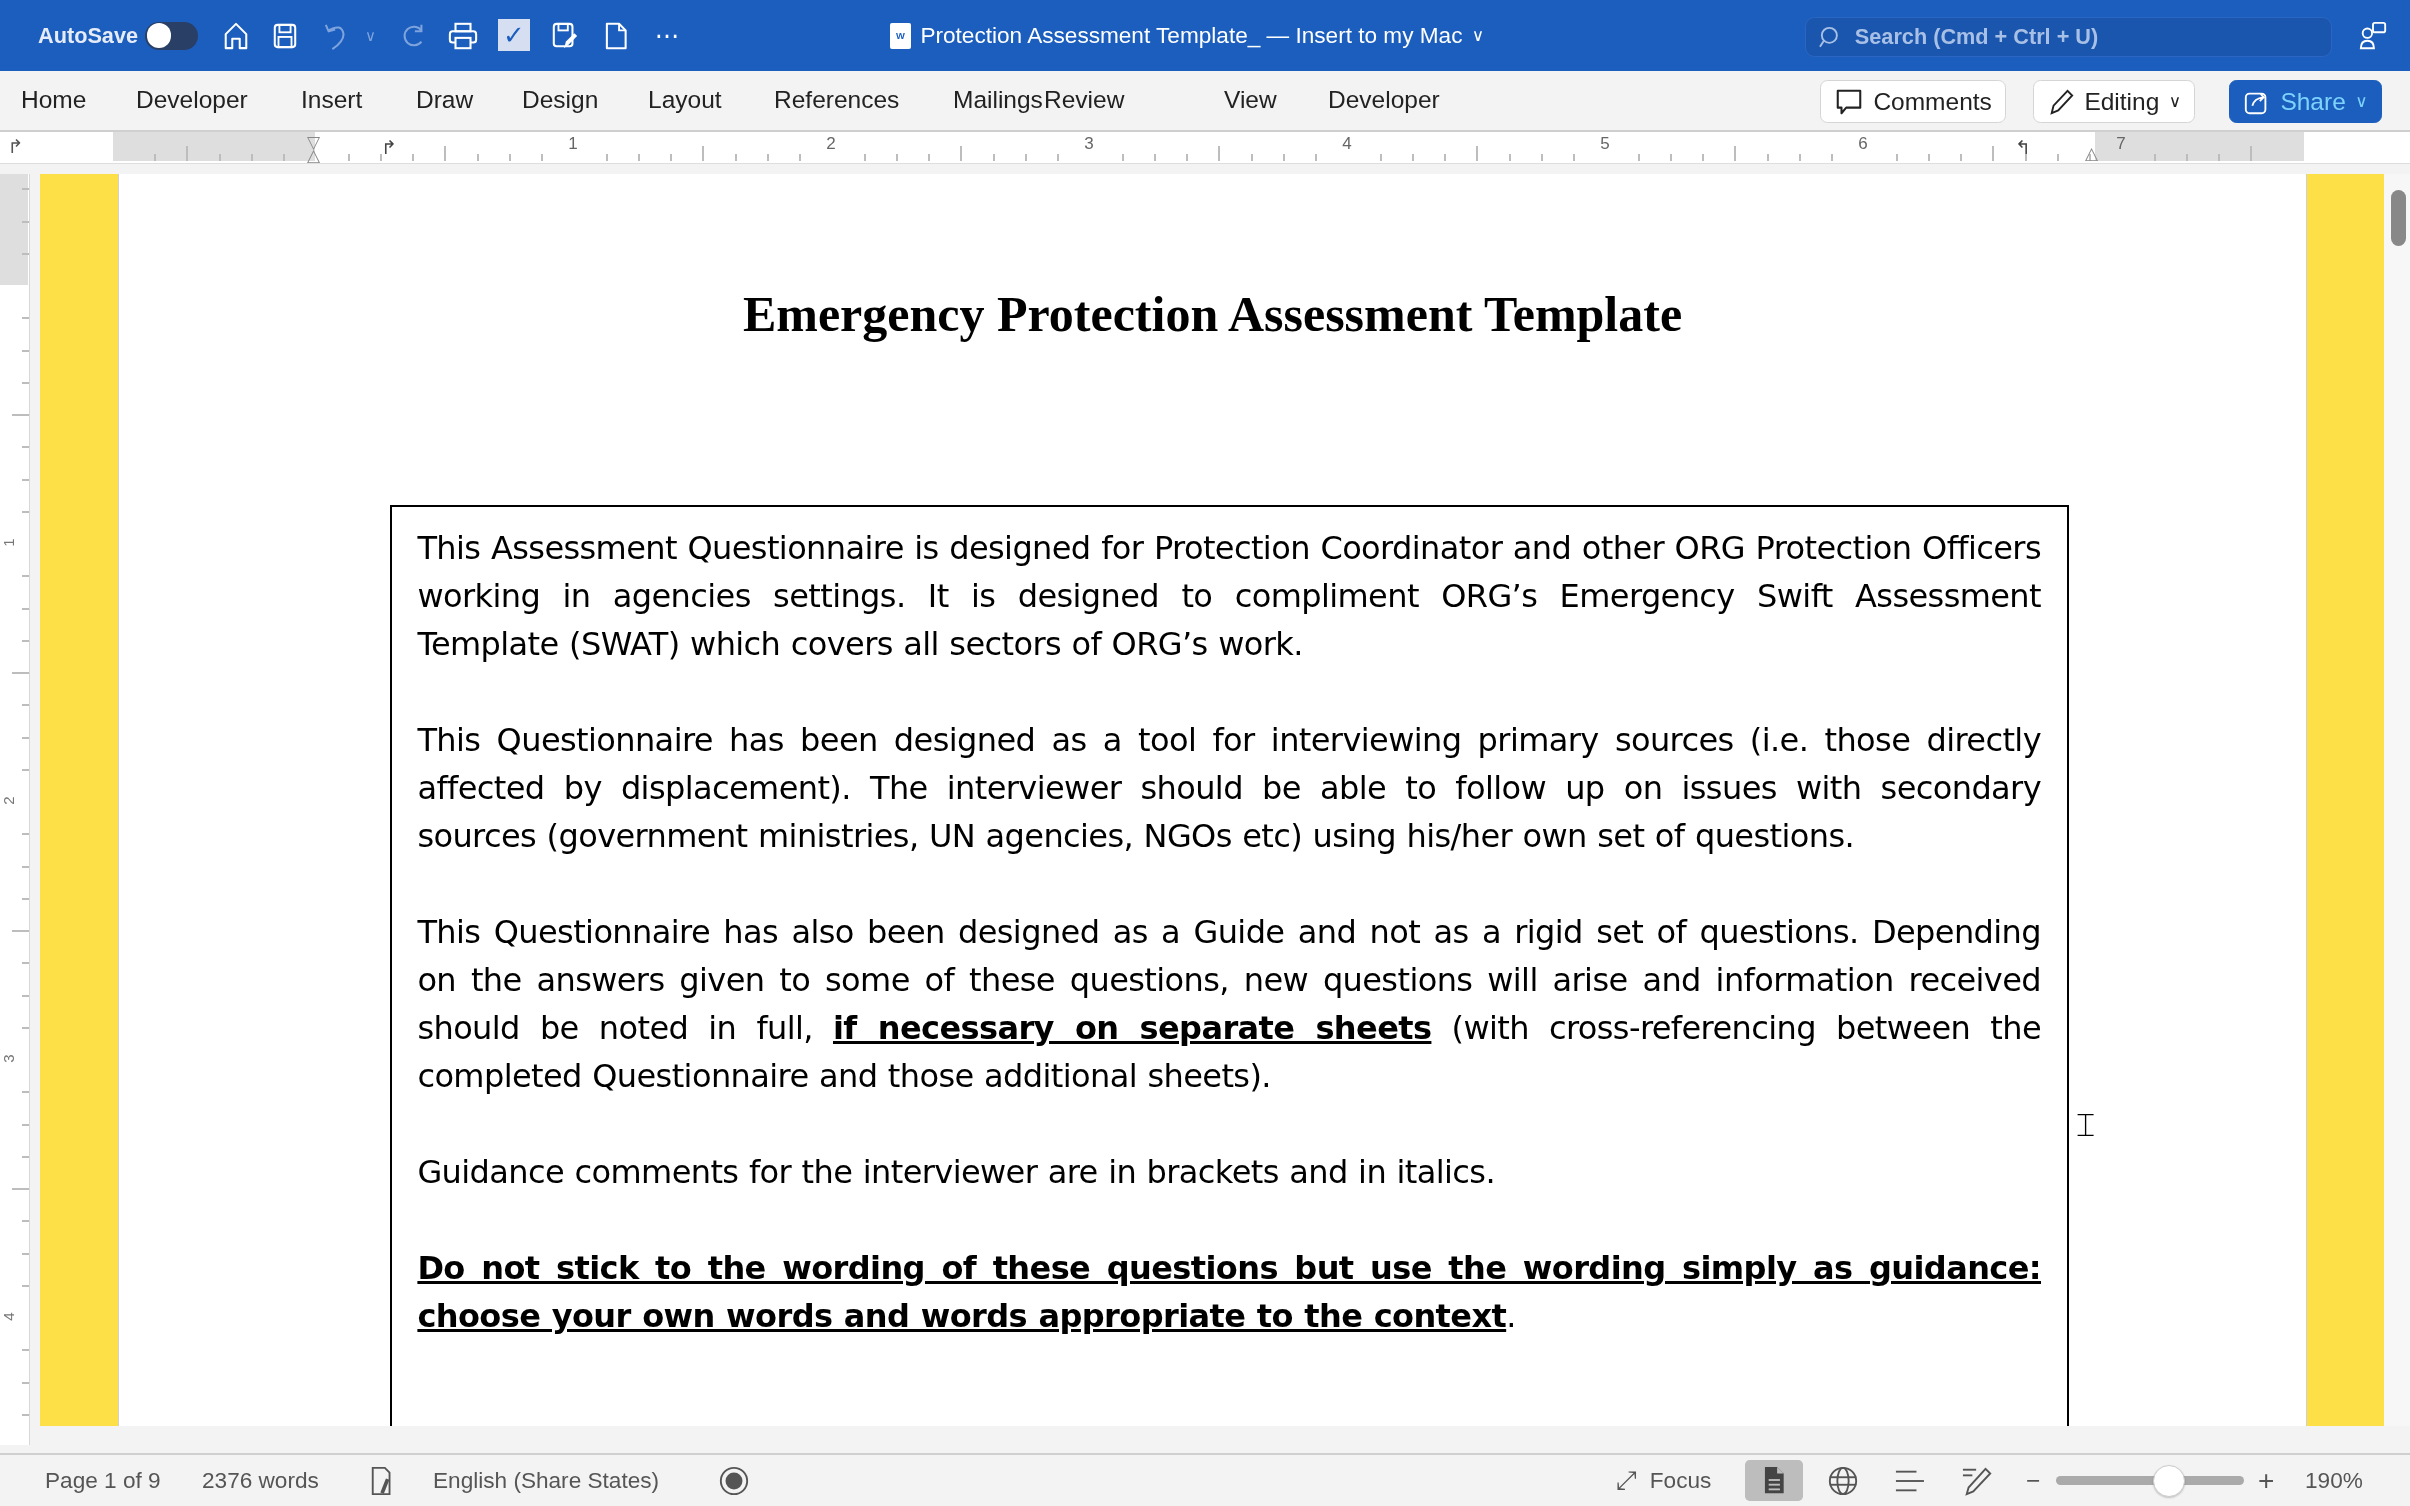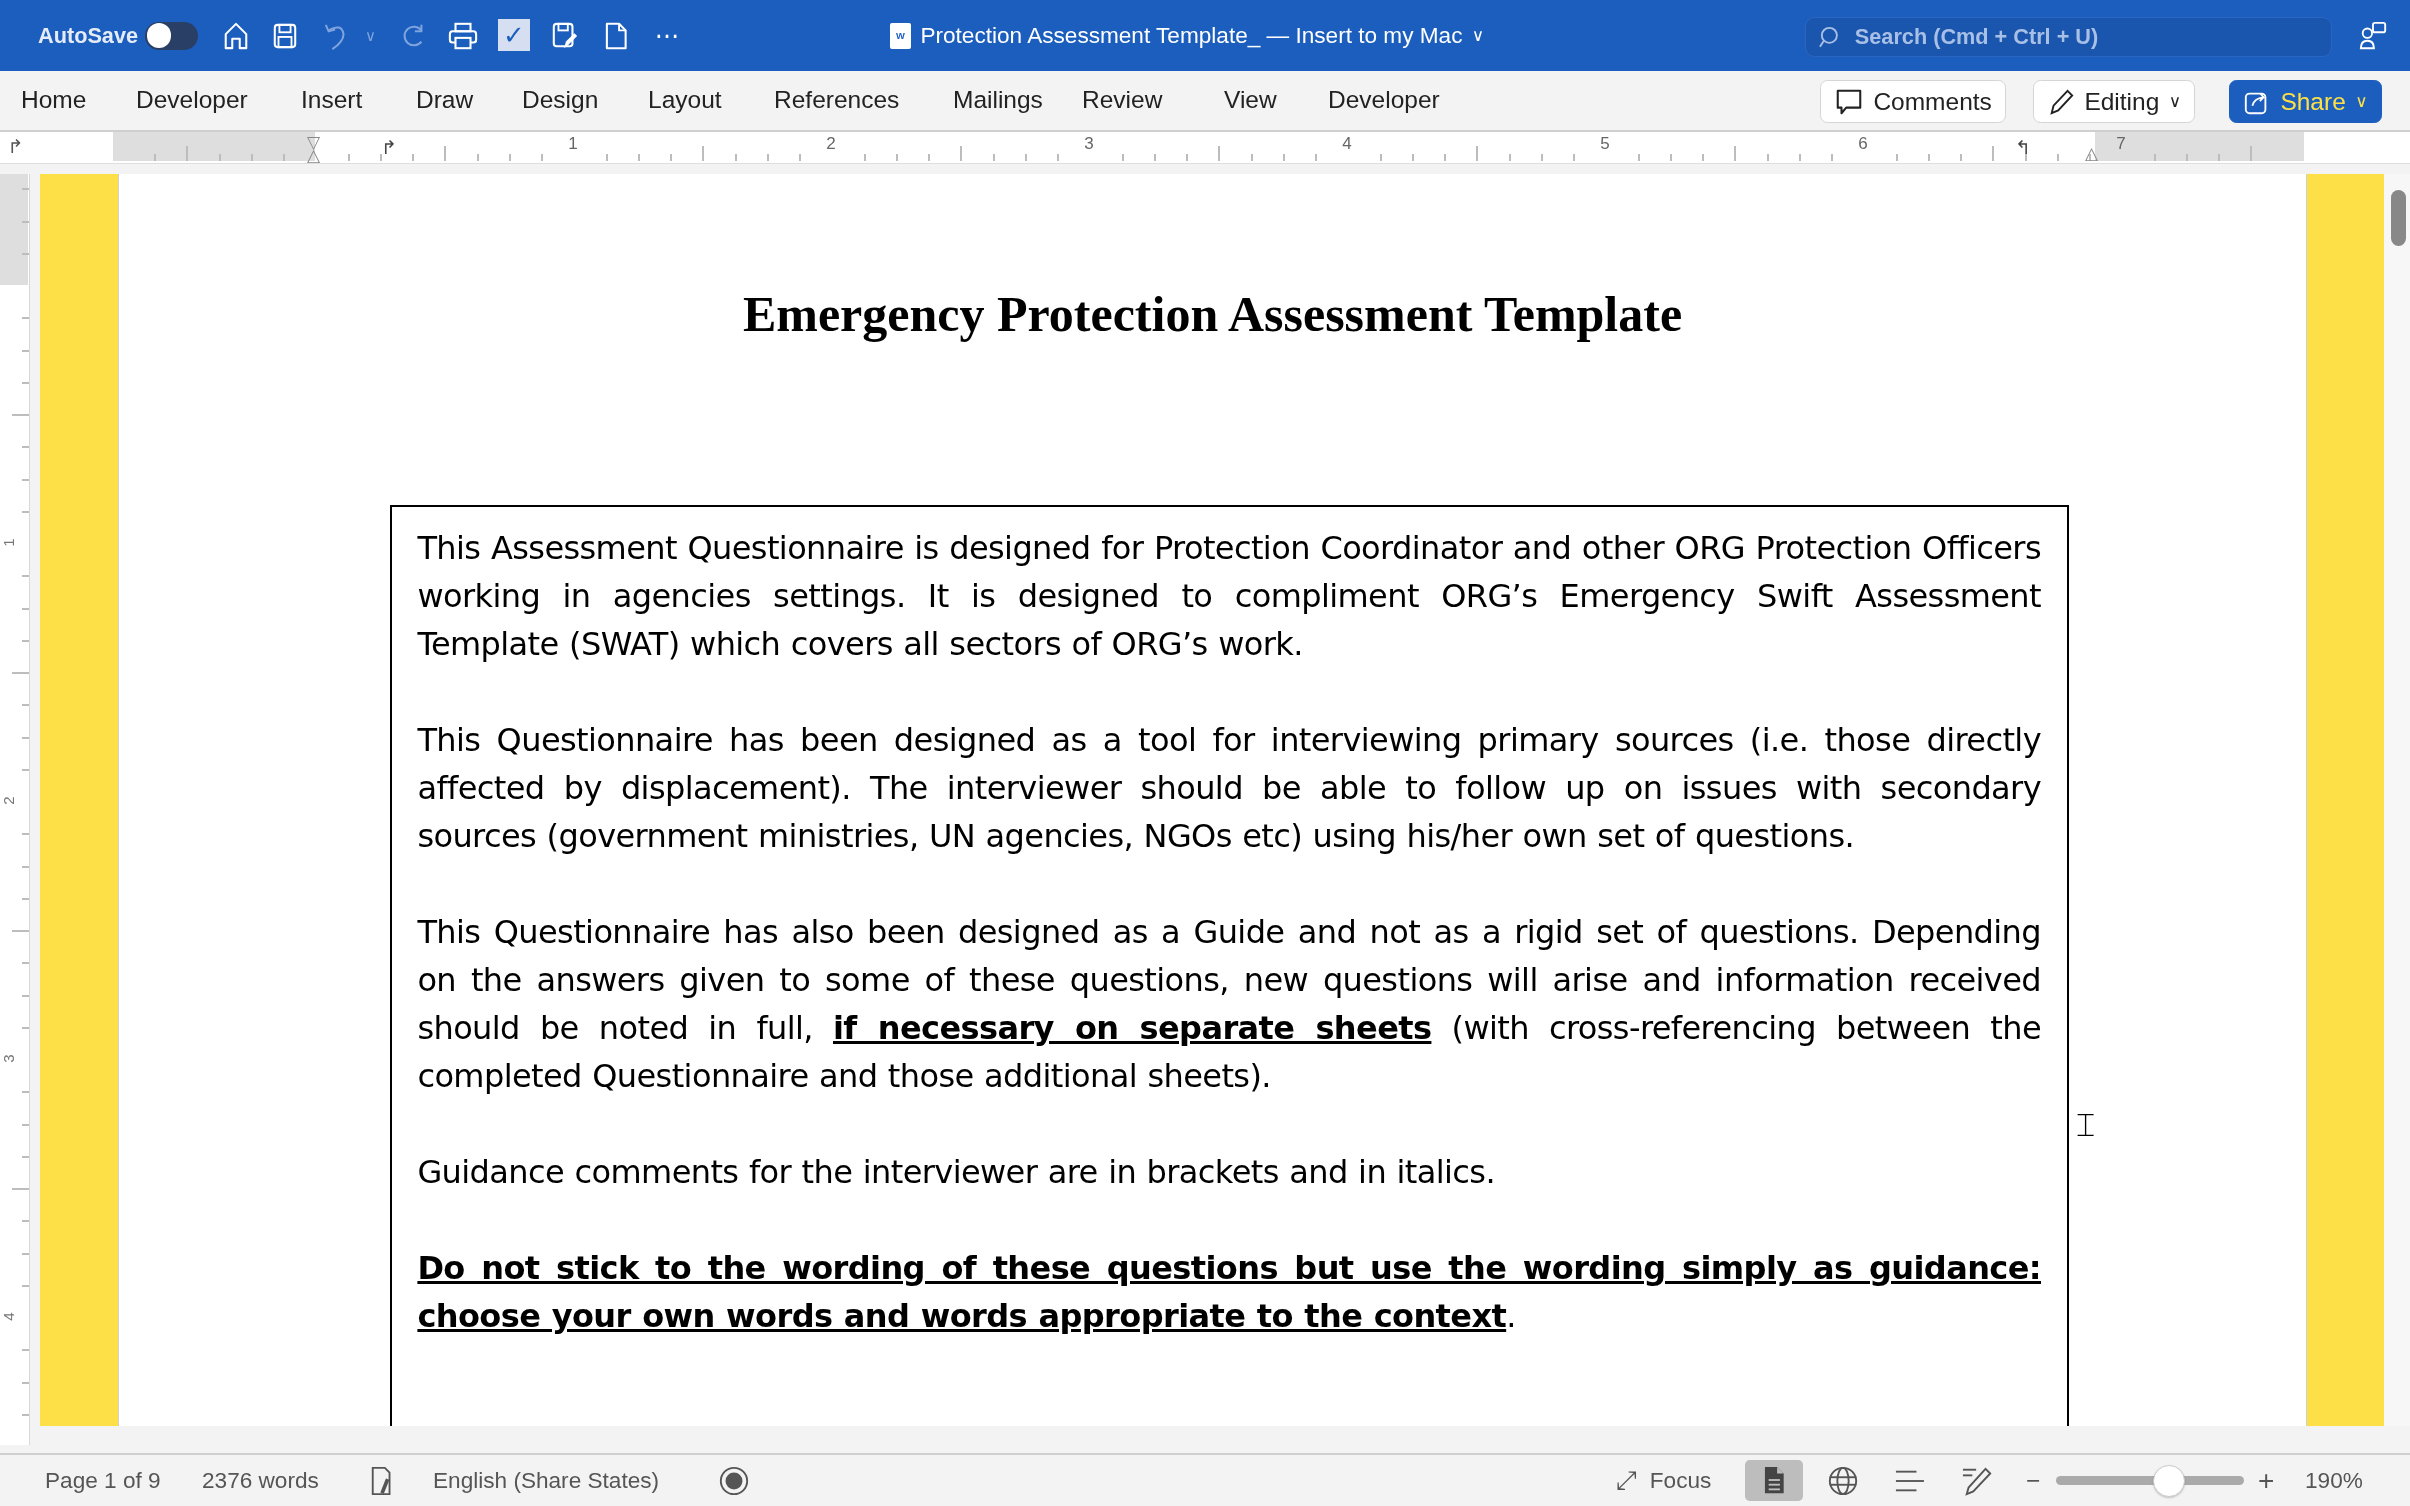--- a/index.html
+++ b/index.html
@@ -16,21 +16,21 @@
   #doc-title { left: 890px; font-size: 22.6px; color: #fff; gap: 9.4px; }
   .word-file { width: 21px; height: 26px; background: #fff; border-radius: 1.9px; position: relative; font-size: 9.4px; color: #1b5ebe; font-weight: bold; display: flex; align-items: center; justify-content: center; }
   #search-box { position: absolute; left: 1805px; top: 17px; width: 527px; height: 40px; border-radius: 9.4px; background: #1a56ad; border: 0.9px solid #2c66c3; display: flex; align-items: center; padding-left: 13px; color: #a9c0e6; font-size: 21.7px; font-weight: bold; gap: 11.3px; }
   #search-box input { background: transparent; border: none; color: #a9c0e6; font-size: 21.7px; font-weight: bold; font-family: "Liberation Sans", sans-serif; width: 452px; outline: none; }
   #search-box input::placeholder { color: #a9c0e6; }
   #coauth-icon { left: 2354px; font-size: 26px; }
 
   #tabrow { position: absolute; left: 0; top: 71px; width: 2411px; height: 58px; background: #f3f3f3; }
   .tab { position: absolute; top: 0; height: 58px; display: flex; align-items: center; font-size: 24.5px; color: #222; cursor: pointer; }
   .pill { position: absolute; top: 9.4px; height: 43px; border-radius: 7.5px; border: 0.9px solid #d5d5d5; background: #fff; display: flex; align-items: center; gap: 9.4px; padding: 0 13px; font-size: 24.5px; color: #222; }
-  #share-button { background: #1b5ebe; color: #fde047; border-color: #1b5ebe; }
+  #share-button { background: #1b5ebe; color: #7dd3fc; border-color: #1b5ebe; }
 
   #ruler-row { position: absolute; left: 0; top: 130px; width: 2411px; height: 34px; background: #fff; border-top: 2.8px solid #cfcfcf; border-bottom: 1.9px solid #dedede; }
   #ruler-margin-left { position: absolute; left: 113px; top: 0; width: 202px; height: 29px; background: #dedede; }
   #ruler-margin-right { position: absolute; left: 2095px; top: 0; width: 209px; height: 29px; background: #dedede; }
   .rtick { position: absolute; bottom: 1.9px; width: 1.9px; background: #bdbdbd; }
   .rnum { position: absolute; top: 1.9px; font-size: 17px; color: #666; transform: translateX(-50%); }
 
   #vruler { position: absolute; left: 0; top: 174px; width: 30px; height: 1271px; background: #fff; border-right: 1.9px solid #d8d8d8; }
   #vruler-top { position: absolute; left: 0; top: 0; width: 28px; height: 111px; background: #dedede; }
   .vtick { position: absolute; right: 0; height: 1.9px; background: #bdbdbd; }
@@ -135,21 +135,21 @@
 
 <div id="tabrow">
   <div class="tab" style="left:21px">Home</div>
   <div class="tab" style="left:136px">Developer</div>
   <div class="tab" style="left:301px">Insert</div>
   <div class="tab" style="left:416px">Draw</div>
   <div class="tab" style="left:522px">Design</div>
   <div class="tab" style="left:648px">Layout</div>
   <div class="tab" style="left:774px">References</div>
   <div class="tab" style="left:953px">Mailings</div>
-  <div class="tab" style="left:1082px">Review</div>
+  <div class="tab" style="left:1044px">Review</div>
   <div class="tab" style="left:1224px">View</div>
   <div class="tab" style="left:1328px">Developer</div>
 
   <div class="pill" id="comments-button" style="left:1820px">
     <svg width="30" height="30" viewBox="0 0 32 32">
         <path d="M4 4 H28 V22 H13 L8 28 V22 H4 Z" fill="none" stroke="#222" stroke-width="2.2" stroke-linejoin="round"></path>
       </svg>
     <span>Comments</span>
   </div>
   <div class="pill" id="editing-button" style="left:2033px">

